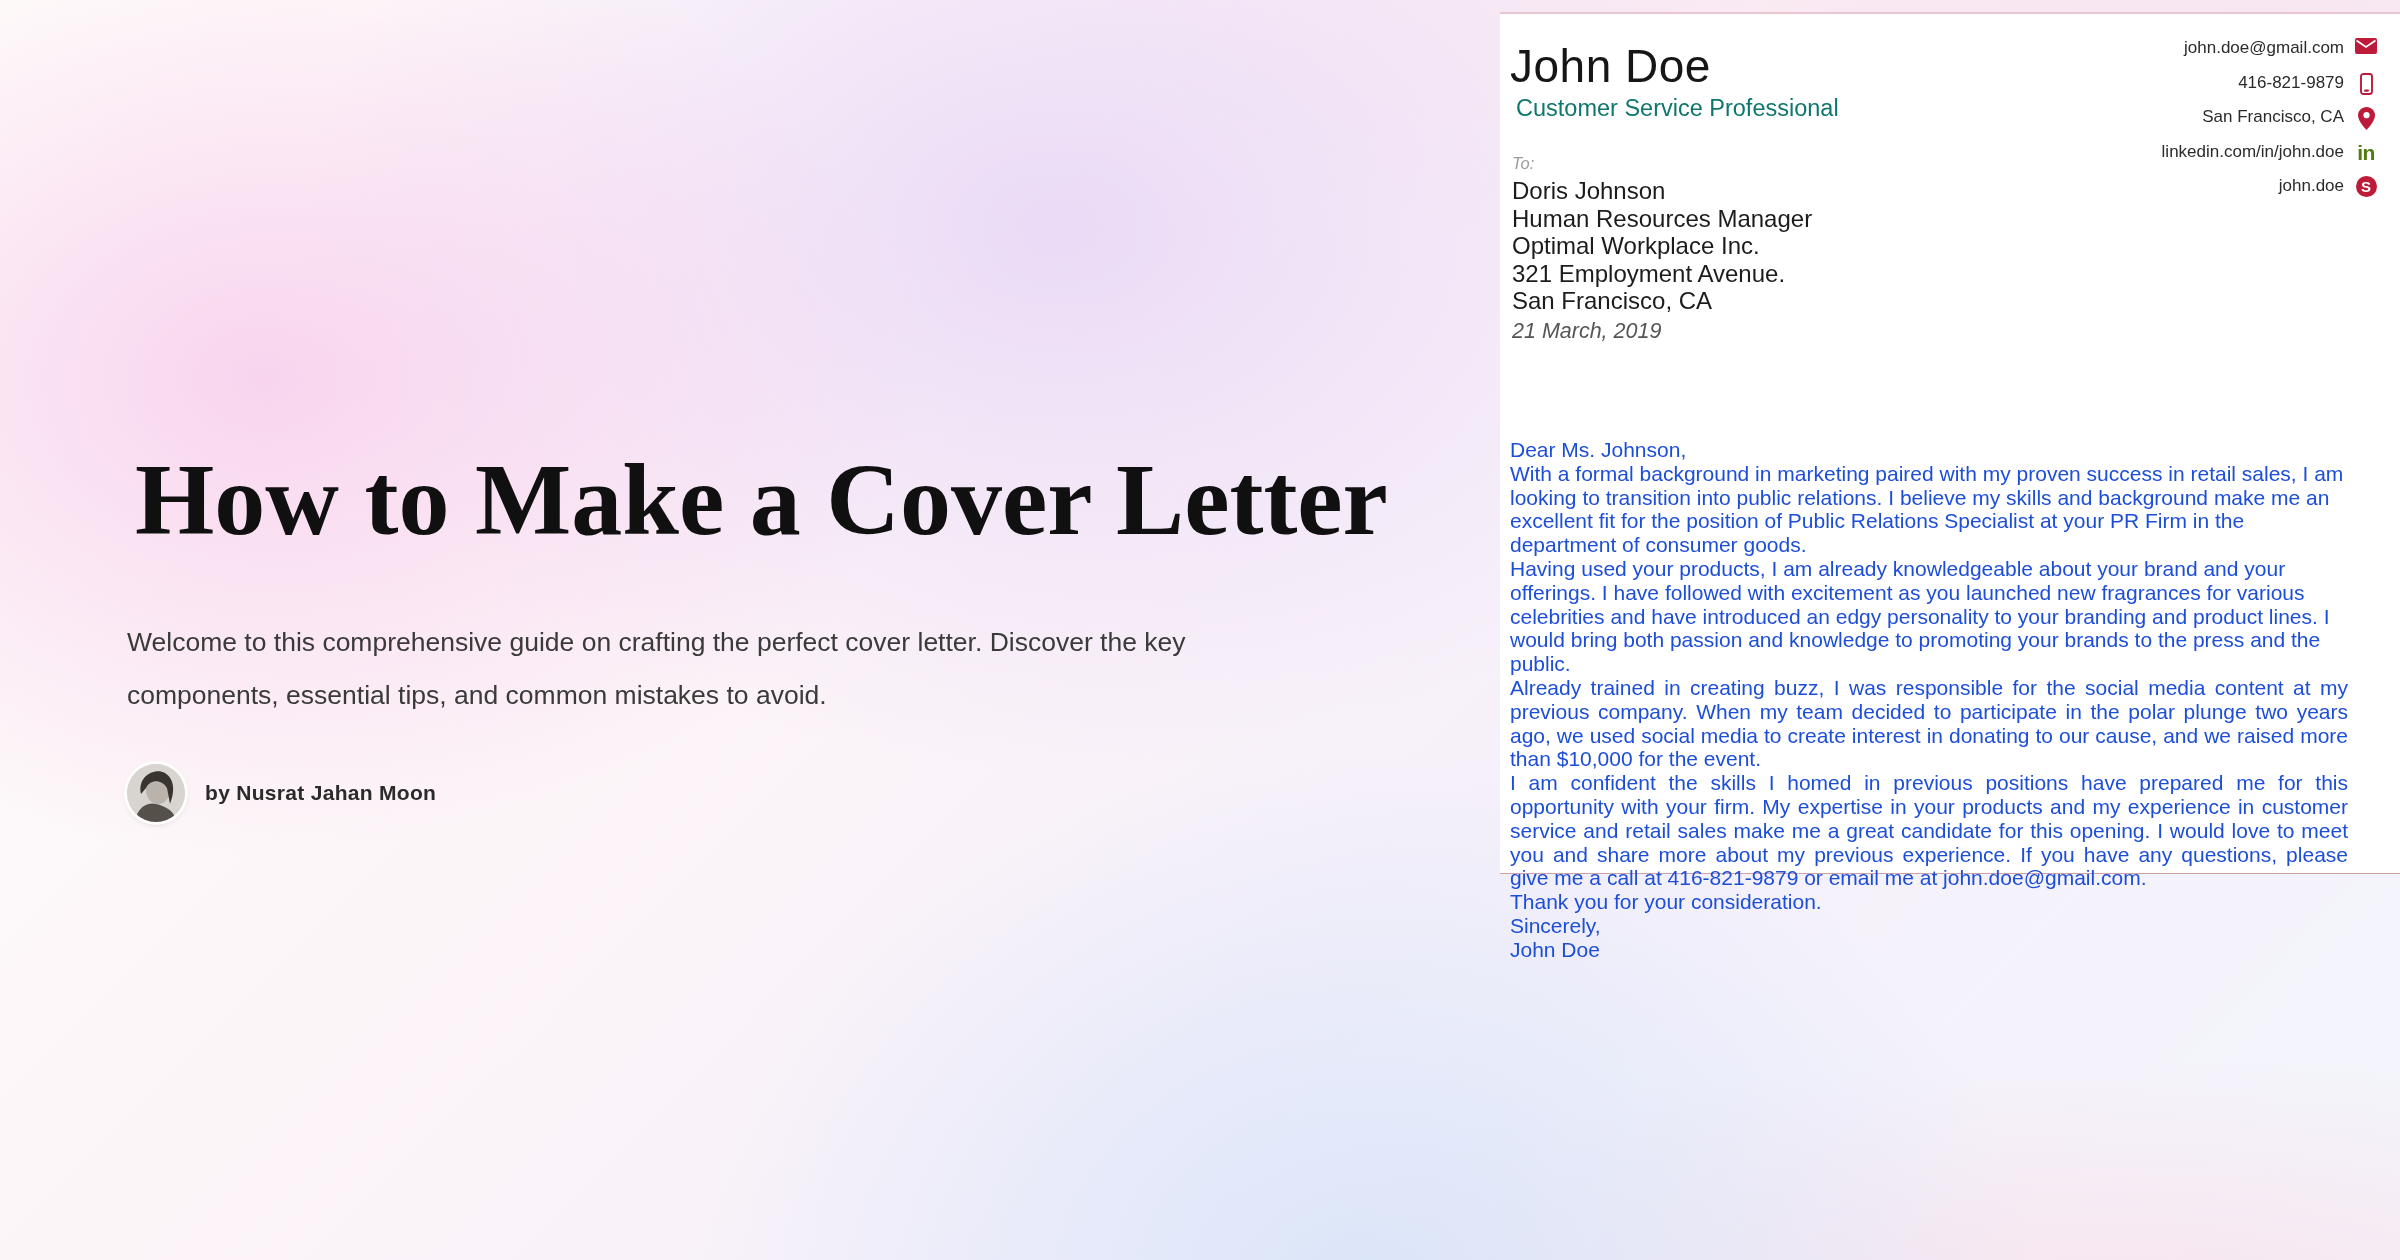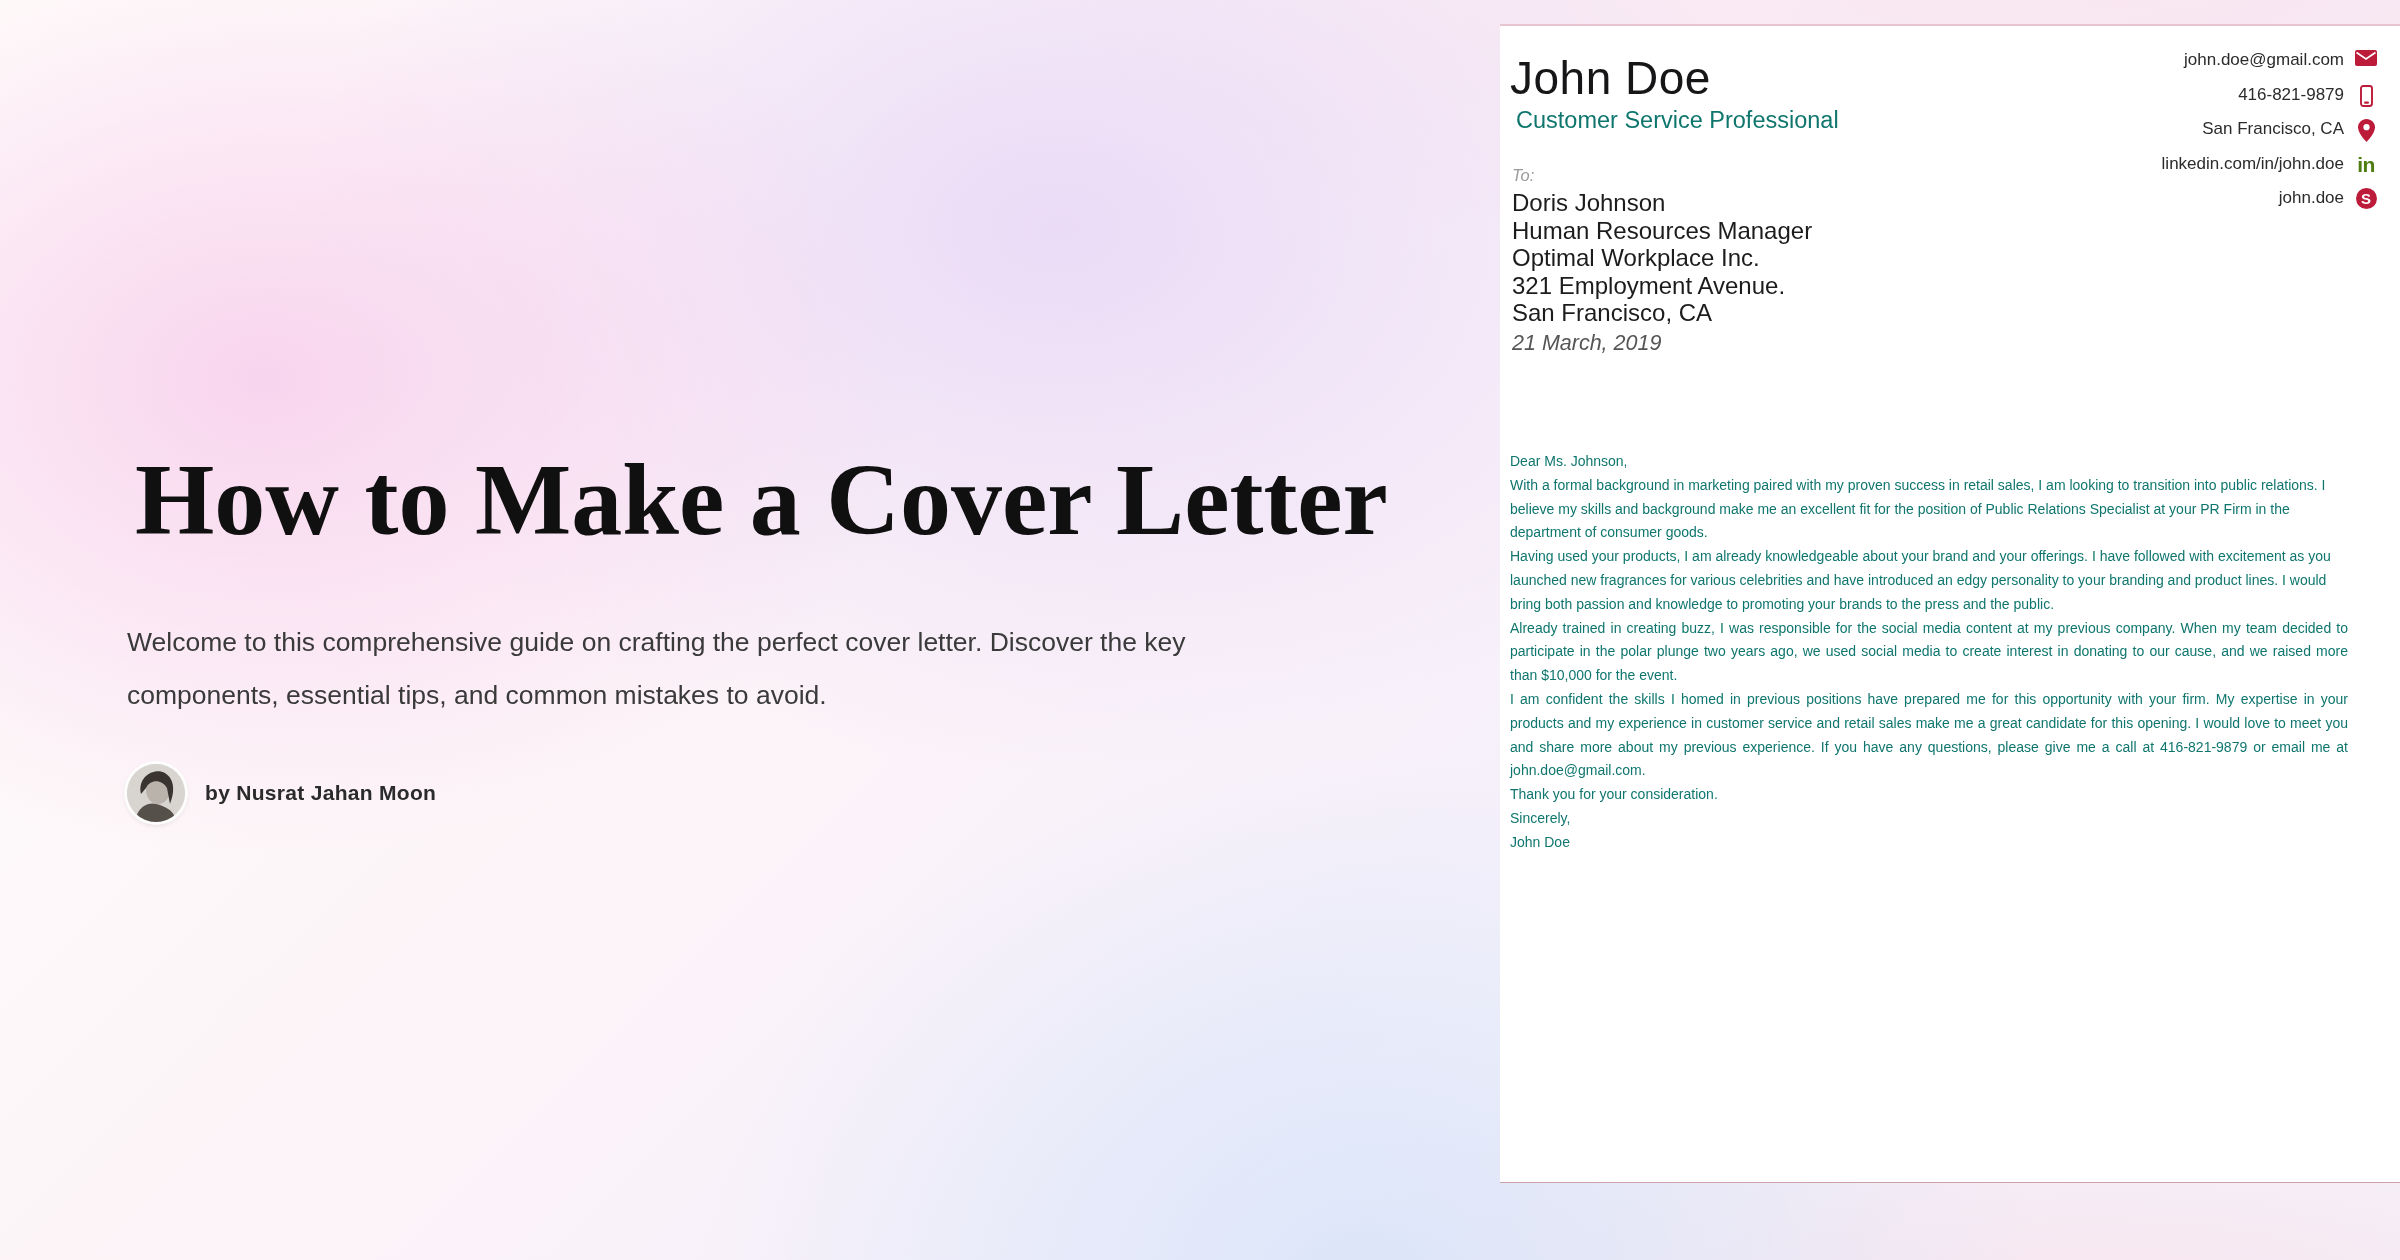--- a/index.html
+++ b/index.html
@@ -35,21 +35,21 @@
   .avatar{
     width:58px;height:58px;border-radius:50%;overflow:hidden;flex:0 0 auto;
     box-shadow:0 0 0 3px #fdfdfd, 0 2px 6px rgba(0,0,0,0.18);
     background:#d8d4cf;
   }
   .avatar svg{display:block;}
   .byline-text{font-size:21px;font-weight:700;color:#2b2b2b;letter-spacing:0.3px;}
 
   
   .letter{
-    position:absolute;left:1500px;top:24px;width:900px;height:1159px;
+    position:absolute;left:1500px;top:12px;width:900px;height:862px;
     background:#ffffff;box-sizing:border-box;
     border-top:2px solid #e8c6cf;border-bottom:1px solid #cfa2a9;
     color:#1a1a1a;
     padding-left:40px;
   }
   .lt-name{
     position:absolute;left:10px;top:26px;margin:0;
     font-size:46px;line-height:1.15;font-weight:400;color:#161618;letter-spacing:0.5px;
   }
   .lt-job{
@@ -76,21 +76,21 @@
     position:absolute;left:12px;top:140px;margin:0;
     font-style:italic;font-size:16.5px;color:#9b9b9b;
   }
   .recipient{
     position:absolute;left:12px;top:163px;
     font-size:24px;line-height:27.5px;color:#1c1c1e;
   }
   .lt-date{font-style:italic;font-size:21.5px;color:#555555;margin-top:3px;}
   .lt-body{
     position:absolute;left:10px;top:424px;width:838px;
-    font-size:14px;line-height:23.8px;color:#0f766e;
+    font-size:21px;line-height:23.8px;color:#1d4ed8;
   }
   .lt-body p{margin:0;}
   .p-first{margin-top:34px;}
   .p-std{margin-top:40px;}
   .p-tight{margin-top:20px;text-align:justify;}
   .p-just{margin-top:40px;text-align:justify;}
   .closing{margin-top:40px;}
   .signoff{margin-top:60px;}
 </style>
 </head>

